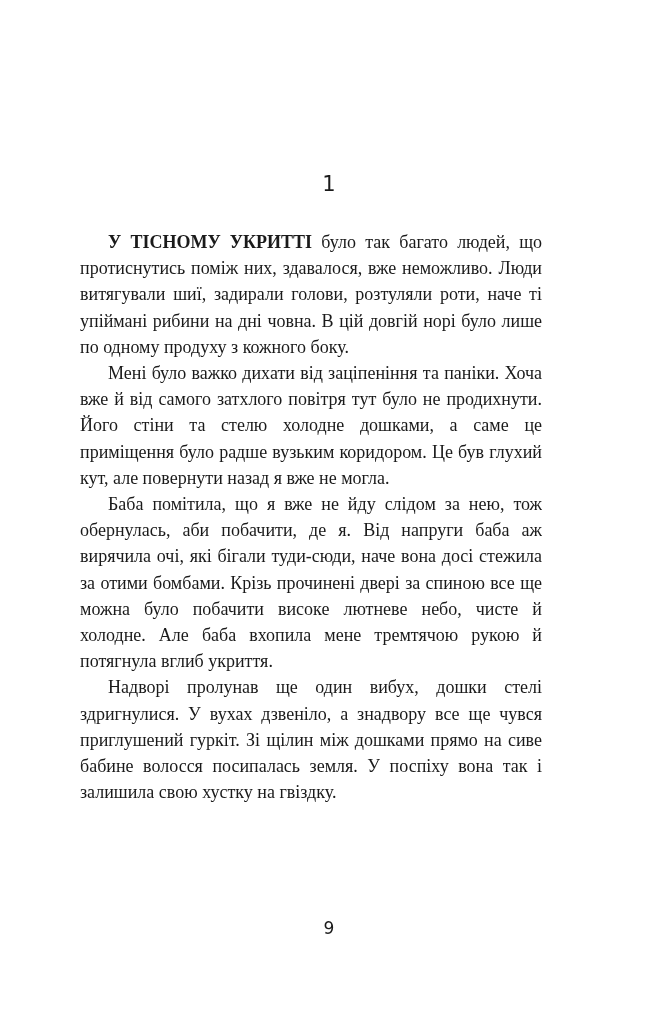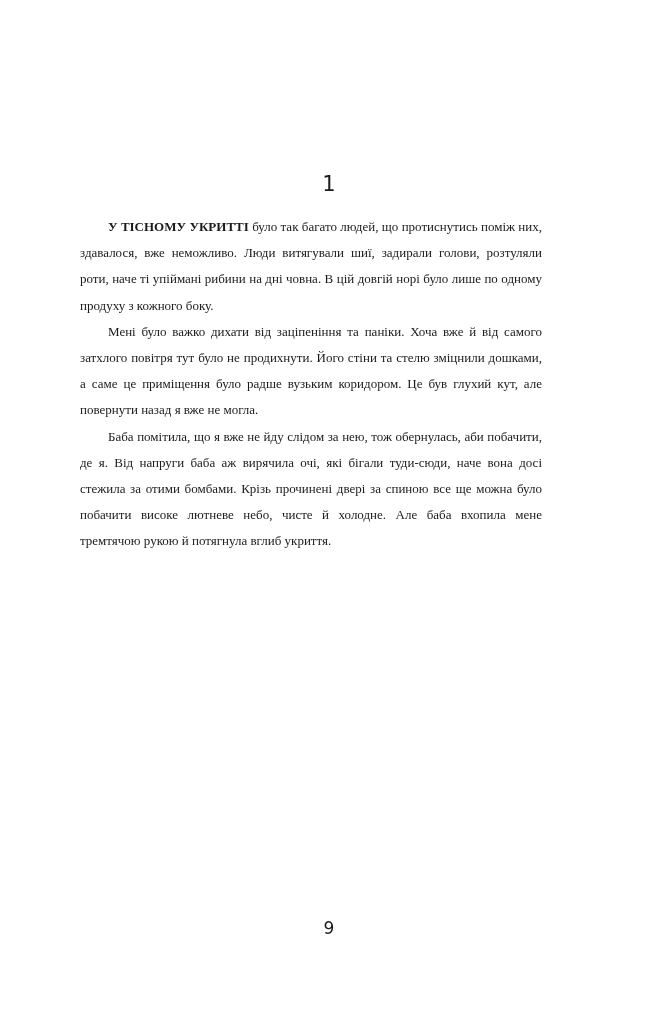--- a/index.html
+++ b/index.html
@@ -8,40 +8,41 @@
     position: absolute; left: 0; top: 0; width: 658px; height: 1024px;
     background: #ffffff; color: #1a1a1a;
   }
   .chapter-number {
     position: absolute; left: 0; width: 658px; top: 172px;
     text-align: center;
     font-family: "DejaVu Sans", sans-serif;
     font-size: 21px; color: #1a1a1a;
   }
   .body-text {
-    position: absolute; left: 80px; top: 214px; width: 462px;
+    position: absolute; left: 80px; top: 229px; width: 462px;
     font-family: "Liberation Serif", serif;
-    font-size: 13px; line-height: 26.2px;
+    font-size: 18px; line-height: 26.2px;
     text-align: justify; color: #1a1a1a;
   }
   .body-text p { margin: 0; text-indent: 28px; hyphens: manual; }
   .lead { font-weight: bold; }
   .page-number {
     position: absolute; left: 0; width: 658px; top: 918px;
     text-align: center;
     font-family: "DejaVu Sans", sans-serif;
     font-size: 17px; color: #1a1a1a;
   }
 </style>
 </head>
 <body>
 
 <div class="page">
   <div class="chapter-number">1</div>
 
   <div class="body-text">
     <p><span class="lead">У ТІСНОМУ УКРИТТІ</span><span> було так багато людей, що протиснутись поміж них, здавалося, вже неможливо. Люди витягували шиї, задирали голови, розтуляли роти, наче ті упіймані рибини на дні човна. В цій довгій норі було лише по одному продуху з кожного боку.</span></p>
-    <p>Мені було важко дихати від заціпеніння та паніки. Хоча вже й від самого затхлого повітря тут було не продихнути. Його стіни та стелю зміцнили дошками, а саме це приміщення було радше вузьким коридором. Це був глухий кут, але повернути назад я вже не могла.</p>
+    <p>Мені було важко дихати від заціпеніння та паніки. Хоча вже й від самого затхлого повітря тут було не продихнути. Його стіни та стелю холодне дошками, а саме це приміщення було радше вузьким коридором. Це був глухий кут, але повернути назад я вже не могла.</p>
     <p>Баба помітила, що я вже не йду слідом за нею, тож обернулась, аби побачити, де я. Від напруги баба аж вирячила очі, які бігали туди-сюди, наче вона досі стежила за отими бомбами. Крізь прочинені двері за спиною все ще можна було побачити високе лютневе небо, чисте й холодне. Але баба вхопила мене тремтячою рукою й потягнула вглиб укриття.</p>
+    <p>Надворі пролунав ще один вибух, дошки стелі здригнулися. У вухах дзвеніло, а знадвору все ще чувся приглушений гуркіт. Зі щілин між дошками прямо на сиве бабине волосся посипалась земля. У поспіху вона так і залишила свою хустку на гвіздку.</p>
   </div>
 
   <div class="page-number">9</div>
 </div>
 
 </body></html>

